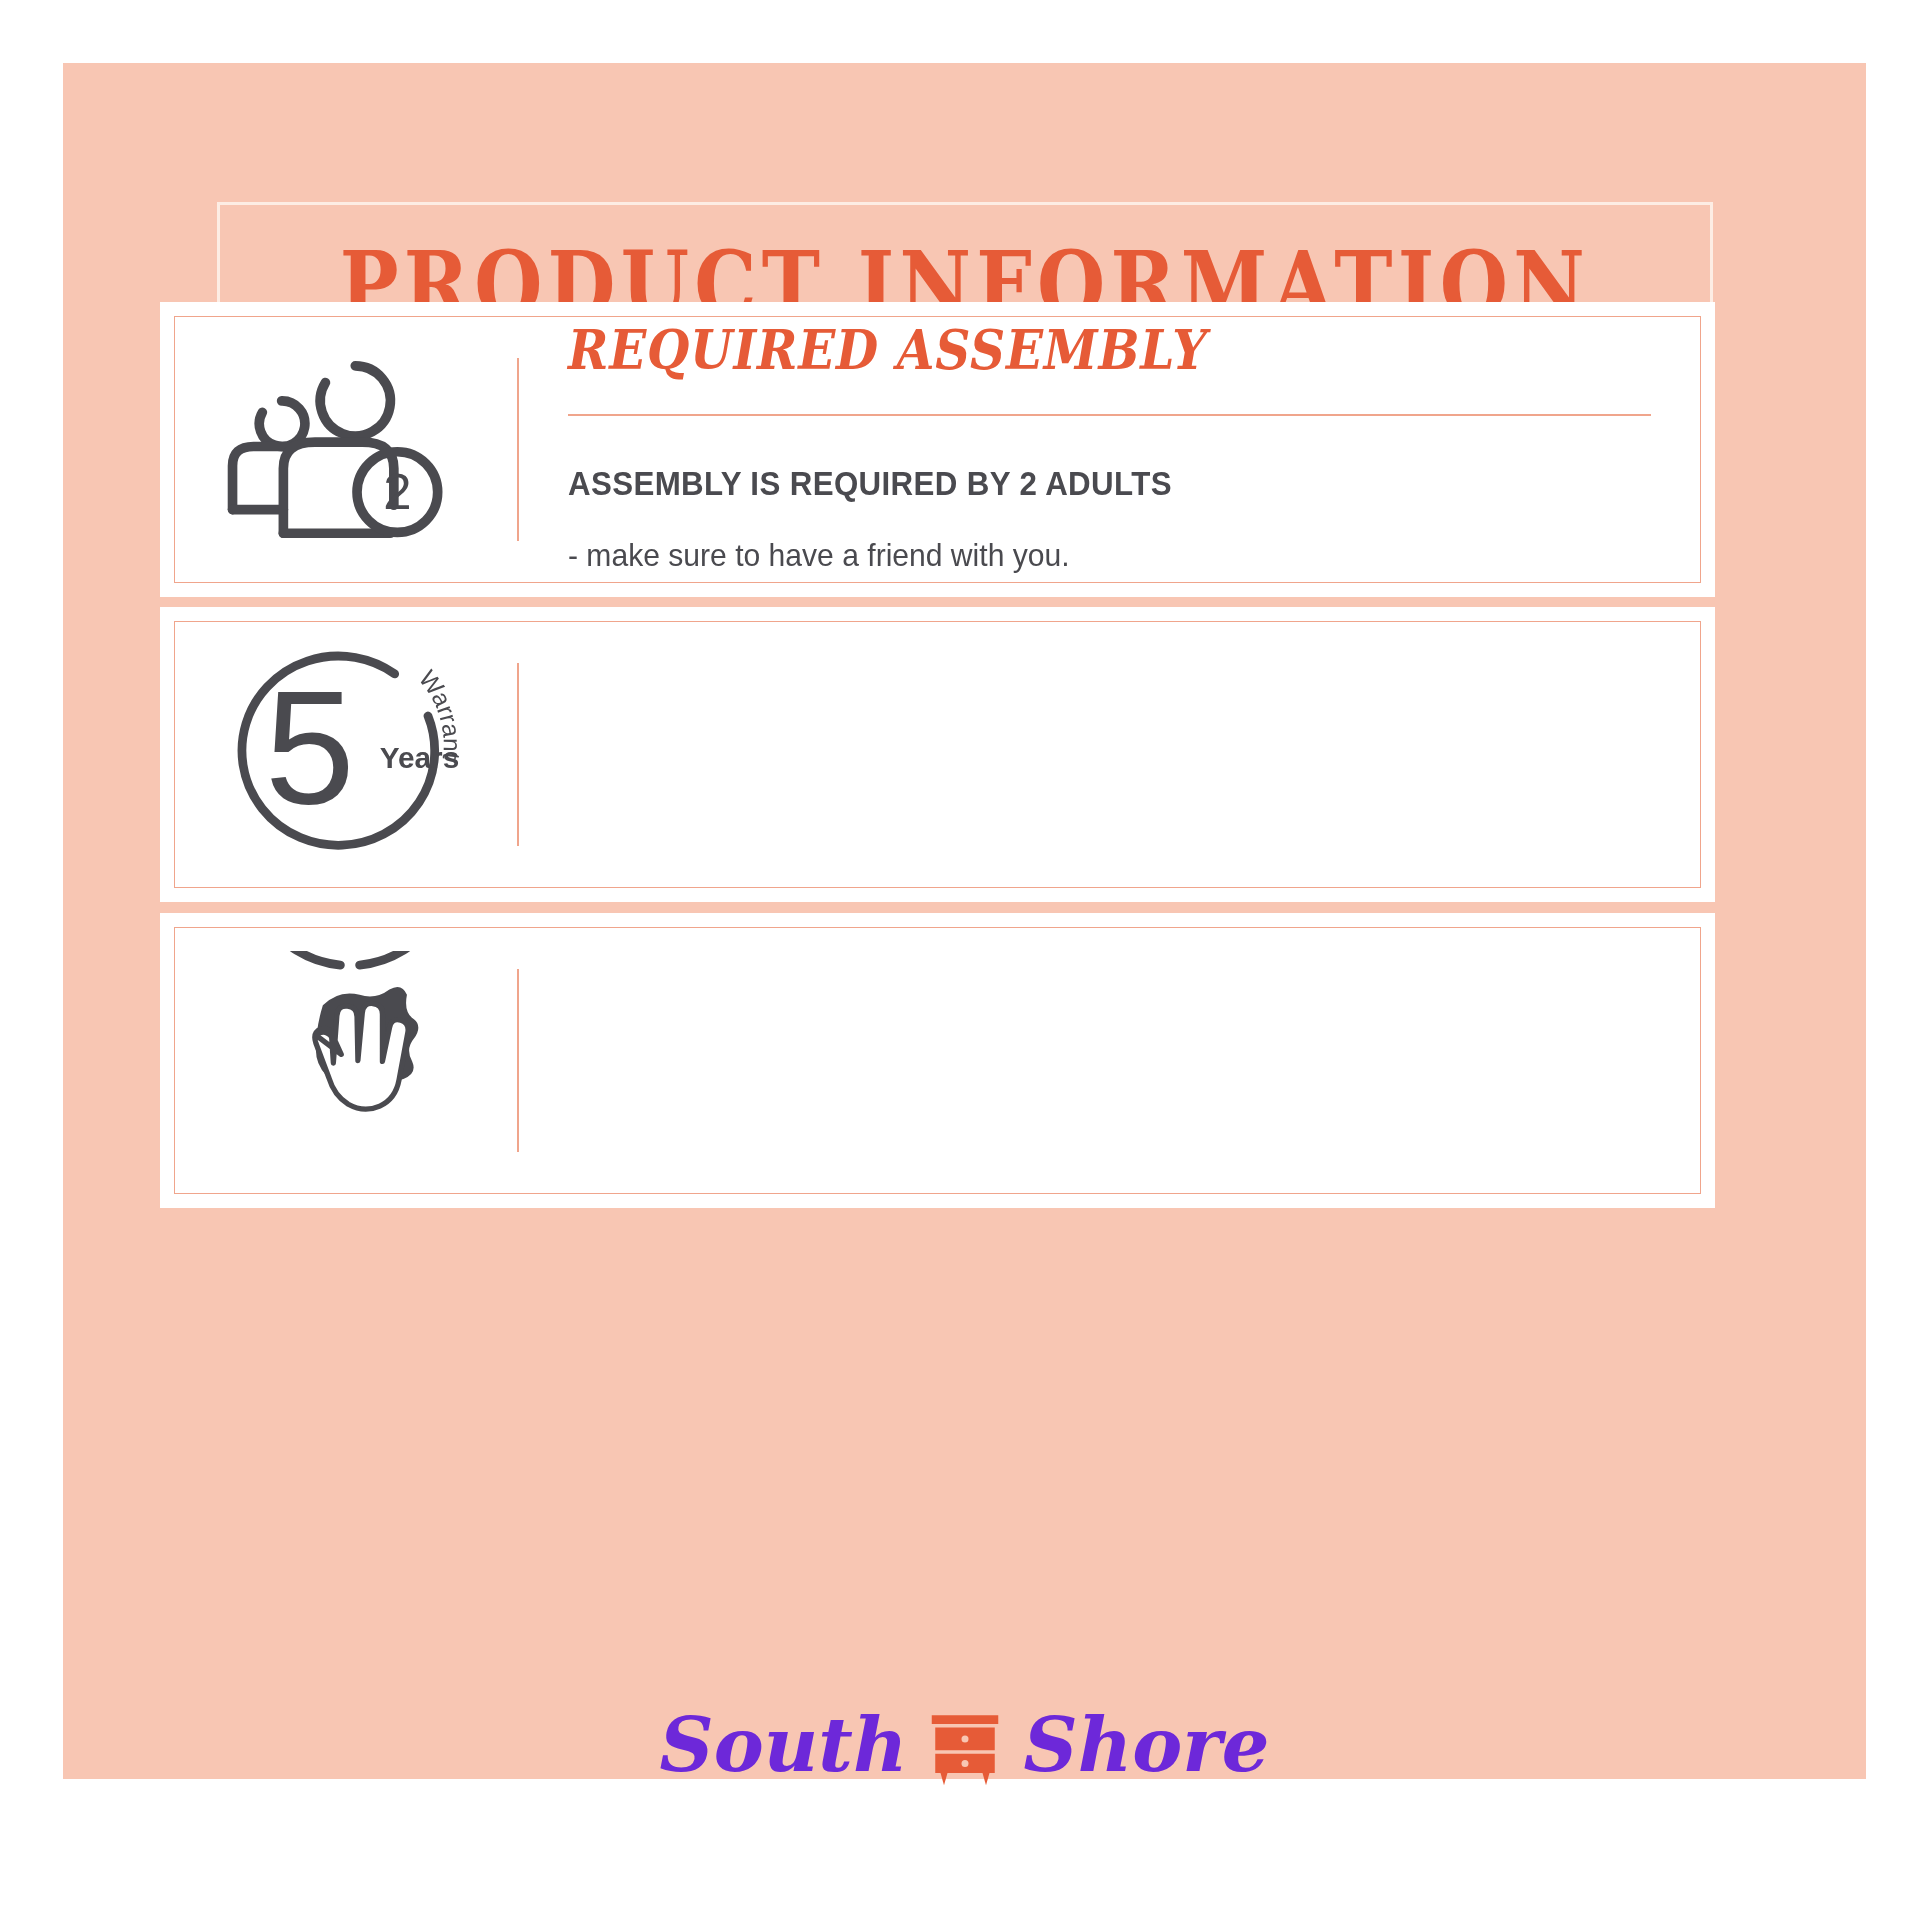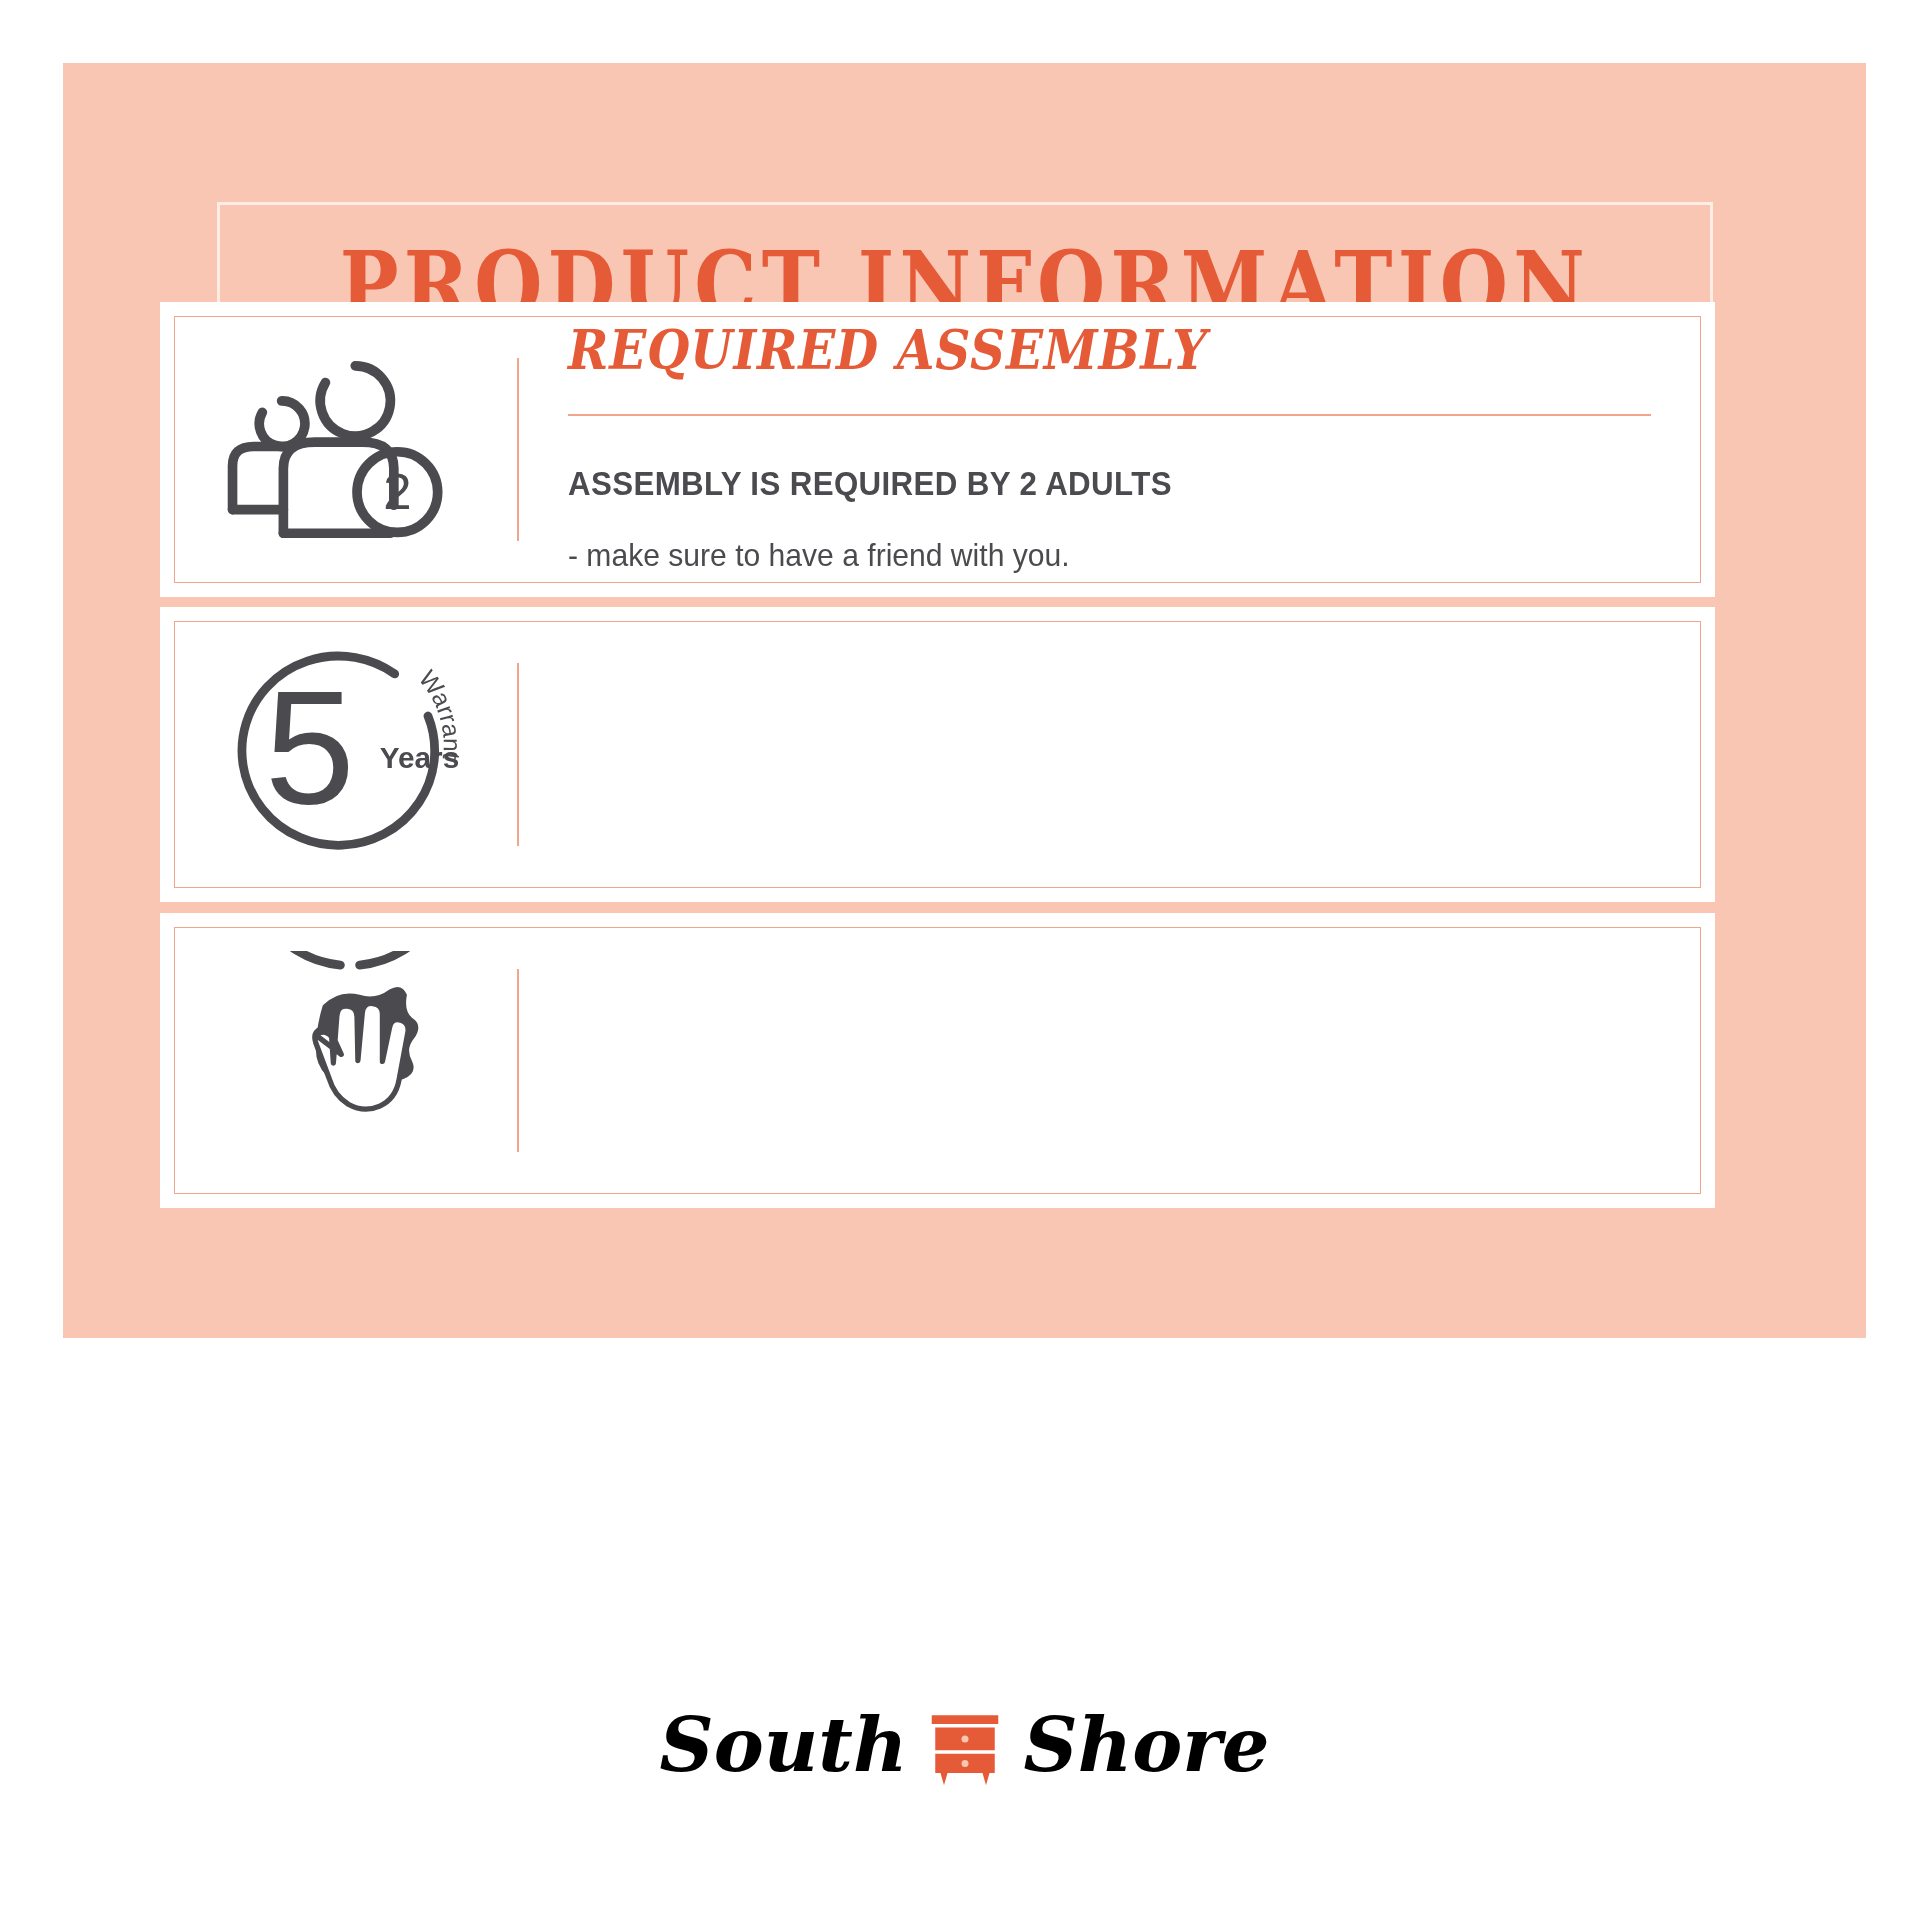--- a/index.html
+++ b/index.html
@@ -7,21 +7,21 @@
     width:1931px;height:1931px;
     background:#ffffff;
     font-family:"Liberation Sans", sans-serif;
     overflow:hidden;
   }
 
   
   .panel{
     position:absolute;
     left:63px;top:63px;
-    width:1803px;height:1275px;
+    width:1803px;height:1716px;
     background:#F8C6B3;
     box-sizing:border-box;
     padding-left:8px;
   }
 
   
   .title-box{
     position:absolute;
     left:154px;top:139px;
     width:1496px;height:167px;
@@ -125,21 +125,21 @@
     position:absolute;
     left:0;top:1640px;width:100%;
     display:flex;align-items:center;justify-content:center;
     gap:16px;
   }
   .logo-word{
     font-family:"DejaVu Serif", serif;
     font-style:italic;
     font-weight:700;
     font-size:75px;
-    color:#000000;
+    color:#6d28d9;
     line-height:1;
   }
   .logo-mark{display:block;}
 </style>
 </head>
 <body>
 
 <div class="panel">
 
   <div class="title-box">

